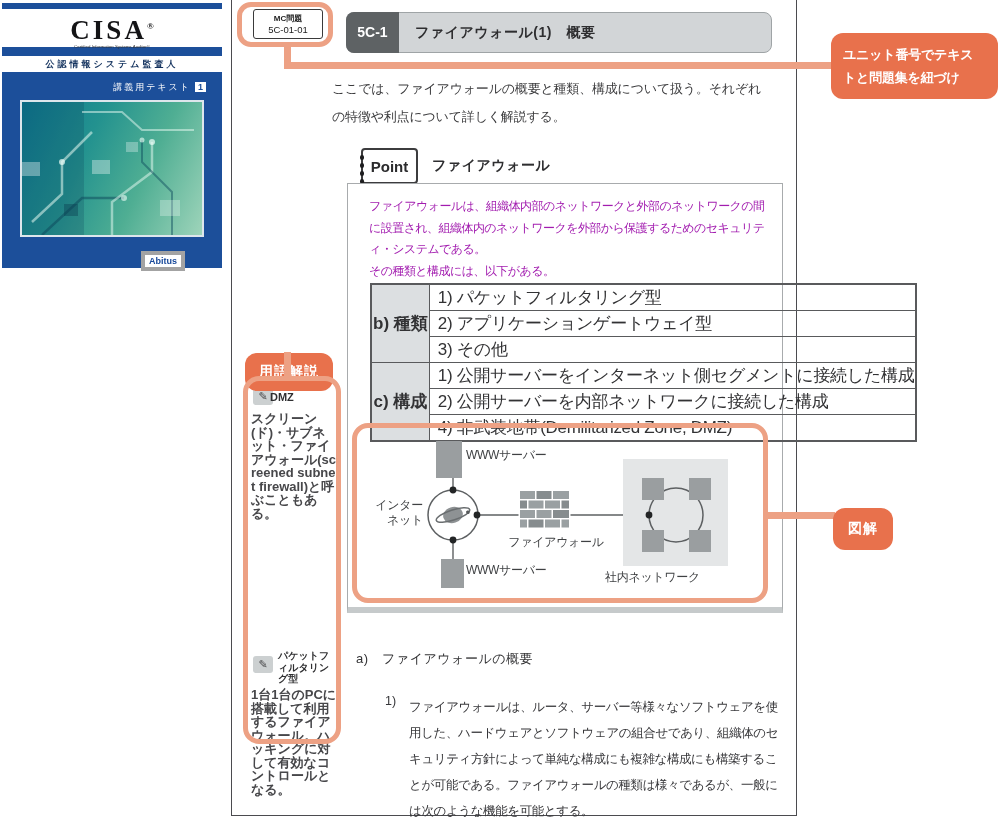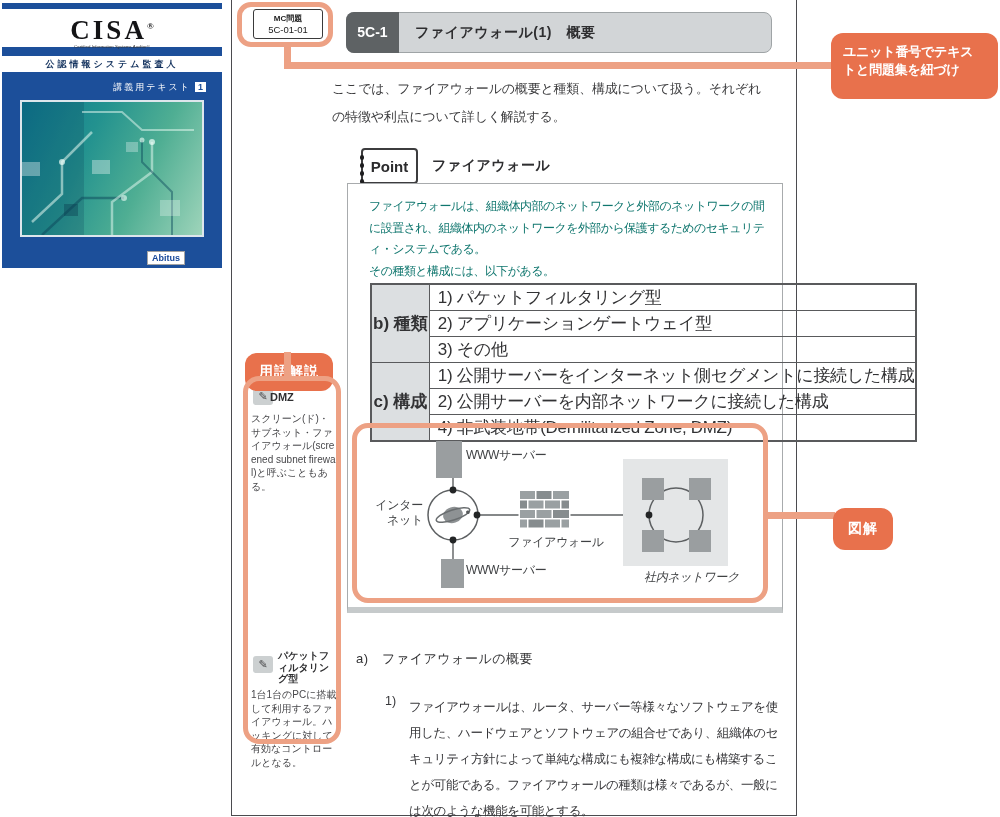--- a/index.html
+++ b/index.html
@@ -14,21 +14,21 @@
   #cover .cisa{font-family:"Liberation Serif","DejaVu Serif",serif;font-weight:bold;font-size:27px;
                letter-spacing:3px;color:#141416;margin-top:2px;line-height:30px;}
   #cover .cisa sup{font-size:9px;letter-spacing:0;}
   #cover .subtitle{font-size:8px;color:#333;transform:scale(0.55);transform-origin:center top;white-space:nowrap;line-height:8px;}
   #cover .greenband{position:absolute;left:0;top:53px;width:220px;height:16px;background:#ffffff;
                     color:#13325e;font-size:9px;font-weight:bold;letter-spacing:3px;text-align:center;line-height:16px;}
   #cover .edition{position:absolute;right:16px;top:78px;color:#fff;font-size:9px;letter-spacing:2px;}
   #cover .edition .num{background:#fff;color:#1c4f9a;font-weight:bold;padding:0 3px;margin-left:4px;letter-spacing:0;}
   #cover .circuit{position:absolute;left:18px;top:97px;width:184px;height:137px;border:2px solid #dde6ec;
                   background:linear-gradient(115deg,#0d7790 0%,#23928f 35%,#4fae93 65%,#9ed4ba 100%);}
-  #cover .abitus{position:absolute;right:37px;top:248px;background:#fff;border:1px solid #a3a3a3;
+  #cover .abitus{position:absolute;right:37px;top:248px;background:#fff;border:4px solid #a3a3a3;
                  color:#17489a;font-size:9px;font-weight:bold;padding:1px 4px;line-height:10px;}
 
   
   #page{left:231px;top:0;width:566px;height:816px;background:#fff;border:1px solid #4b4b4f;border-top:none;}
 
   #mc-badge{left:21px;top:9px;width:70px;height:30px;background:#fff;border:1.5px solid #3a3a3a;border-radius:3px;text-align:center;padding-top:3px;}
   #mc-badge .l1{font-size:8px;font-weight:bold;line-height:11px;color:#222;}
   #mc-badge .l2{font-size:9.5px;line-height:12px;color:#222;}
 
   #header-bar{left:114px;top:12px;width:426px;height:41px;background:#d2d5d7;border:1px solid #9fa4a6;border-radius:8px;display:flex;align-items:center;}
@@ -38,43 +38,43 @@
 
   #intro{left:100px;top:75px;width:440px;font-size:13px;letter-spacing:-0.2px;line-height:28px;word-break:break-all;color:#3b3b3d;}
 
   #point-label{left:129px;top:148px;width:57px;height:36px;background:#fff;border:2px solid #3c3c3e;border-radius:4px;
                display:flex;align-items:center;justify-content:center;font-size:15px;font-weight:bold;color:#2b2b2d;}
   #point-label .dots{position:absolute;left:-3.5px;top:5px;display:flex;flex-direction:column;gap:3.5px;}
   #point-label .dots span{width:4.5px;height:4.5px;border-radius:50%;background:#1e1e20;}
   #point-title{left:200px;top:157px;font-size:14px;font-weight:bold;color:#2e2e30;letter-spacing:0.5px;}
 
   #point-box{left:115px;top:183px;width:436px;height:430px;background:#fff;border:1px solid #a8abad;border-bottom:6px solid #c6cacb;}
-  .deftext{position:absolute;left:21px;top:12px;width:404px;font-size:12px;letter-spacing:-0.55px;line-height:21.5px;word-break:break-all;color:#0f766e;}
+  .deftext{position:absolute;left:21px;top:12px;width:404px;font-size:12px;letter-spacing:-0.55px;line-height:21.5px;word-break:break-all;color:#a21caf;}
 
   #fw-table{position:absolute;left:22px;top:99px;border-collapse:collapse;}
   #fw-table td{border:1px solid #595a5c;font-size:17px;color:#323234;height:21px;white-space:nowrap;}
   #fw-table td.lab{background:#dcdfe1;width:76px;text-align:center;font-weight:600;}
   #fw-table td.item{width:303px;padding-left:8px;letter-spacing:-0.3px;}
   #fw-table{border:2px solid #595a5c;}
 
   
   #diagram{left:121px;top:423px;width:416px;height:180px;}
   #diagram svg{position:absolute;left:0;top:0;}
   .dlabel{position:absolute;font-size:12px;color:#3f4143;letter-spacing:-0.3px;line-height:15px;}
   #lbl-www-top{left:113px;top:25px;}
   #lbl-internet{left:18px;top:75px;width:52px;text-align:right;}
   #lbl-firewall{left:152px;top:112px;width:102px;text-align:center;}
-  #lbl-lan{left:276px;top:147px;width:110px;text-align:right;font-style:italic;}
+  #lbl-lan{left:252px;top:147px;width:110px;text-align:left;}
   #lbl-www-bottom{left:113px;top:140px;}
 
   
   .note-icon{position:absolute;width:20px;height:17px;background:#ccd0d1;border-radius:3px;color:#4a4a4c;
              font-size:11px;display:flex;align-items:center;justify-content:center;}
   .note-term{position:absolute;font-weight:bold;color:#2f2f31;}
-  .note-text{position:absolute;width:88px;font-size:10px;line-height:13.5px;color:#47474a;word-break:break-all;}
+  .note-text{position:absolute;width:88px;font-size:13px;line-height:13.5px;color:#47474a;word-break:break-all;font-weight:bold;}
   #note1-icon{left:21px;top:388px;}
   #note1-term{left:38px;top:391px;font-size:11px;}
   #note1-text{left:19px;top:412px;}
   #note2-icon{left:21px;top:656px;}
   #note2-term{left:46px;top:650px;font-size:10px;width:52px;line-height:11.5px;word-break:break-all;}
   #note2-text{left:19px;top:688px;}
 
   
   #sec-a{left:124px;top:650px;font-size:13px;color:#333335;letter-spacing:0.5px;}
   #para-marker{left:153px;top:694px;font-size:12.5px;color:#37373a;}
@@ -82,21 +82,21 @@
 
   
   .hl{border:5px solid #eda184;background:transparent;}
   .oline{background:#eda184;}
   .obadge{background:#e8714c;border-radius:12px;color:#fff;font-weight:bold;display:flex;align-items:center;justify-content:center;}
 
   #mc-highlight{left:237px;top:2px;width:96px;height:45px;border-radius:14px;}
   #mc-stub{left:284px;top:44px;width:7px;height:22px;}
   #mc-hline{left:284px;top:62px;width:549px;height:7px;}
   #ann-unit{left:831px;top:33px;width:167px;height:66px;border-radius:12px;padding:10px 12px;display:block;
-            font-size:13px;letter-spacing:-0.2px;line-height:18px;word-break:break-all;}
+            font-size:13px;letter-spacing:-0.2px;line-height:23px;word-break:break-all;}
   #glossary-badge{left:245px;top:316px;width:88px;height:38px;font-size:14px;letter-spacing:1px;margin-top:37px;}
   #glossary-stub{left:284px;top:352px;width:7px;height:26px;}
   #margin-highlight{left:243px;top:376px;width:98px;height:368px;border-radius:16px;}
   #diagram-highlight{left:352px;top:423px;width:416px;height:180px;border-radius:16px;}
   #zukai-line{left:765px;top:512px;width:70px;height:7px;}
   #zukai-badge{left:833px;top:496px;width:60px;height:42px;font-size:14px;letter-spacing:1px;margin-top:12px;}
 </style>
 </head>
 <body>
 

